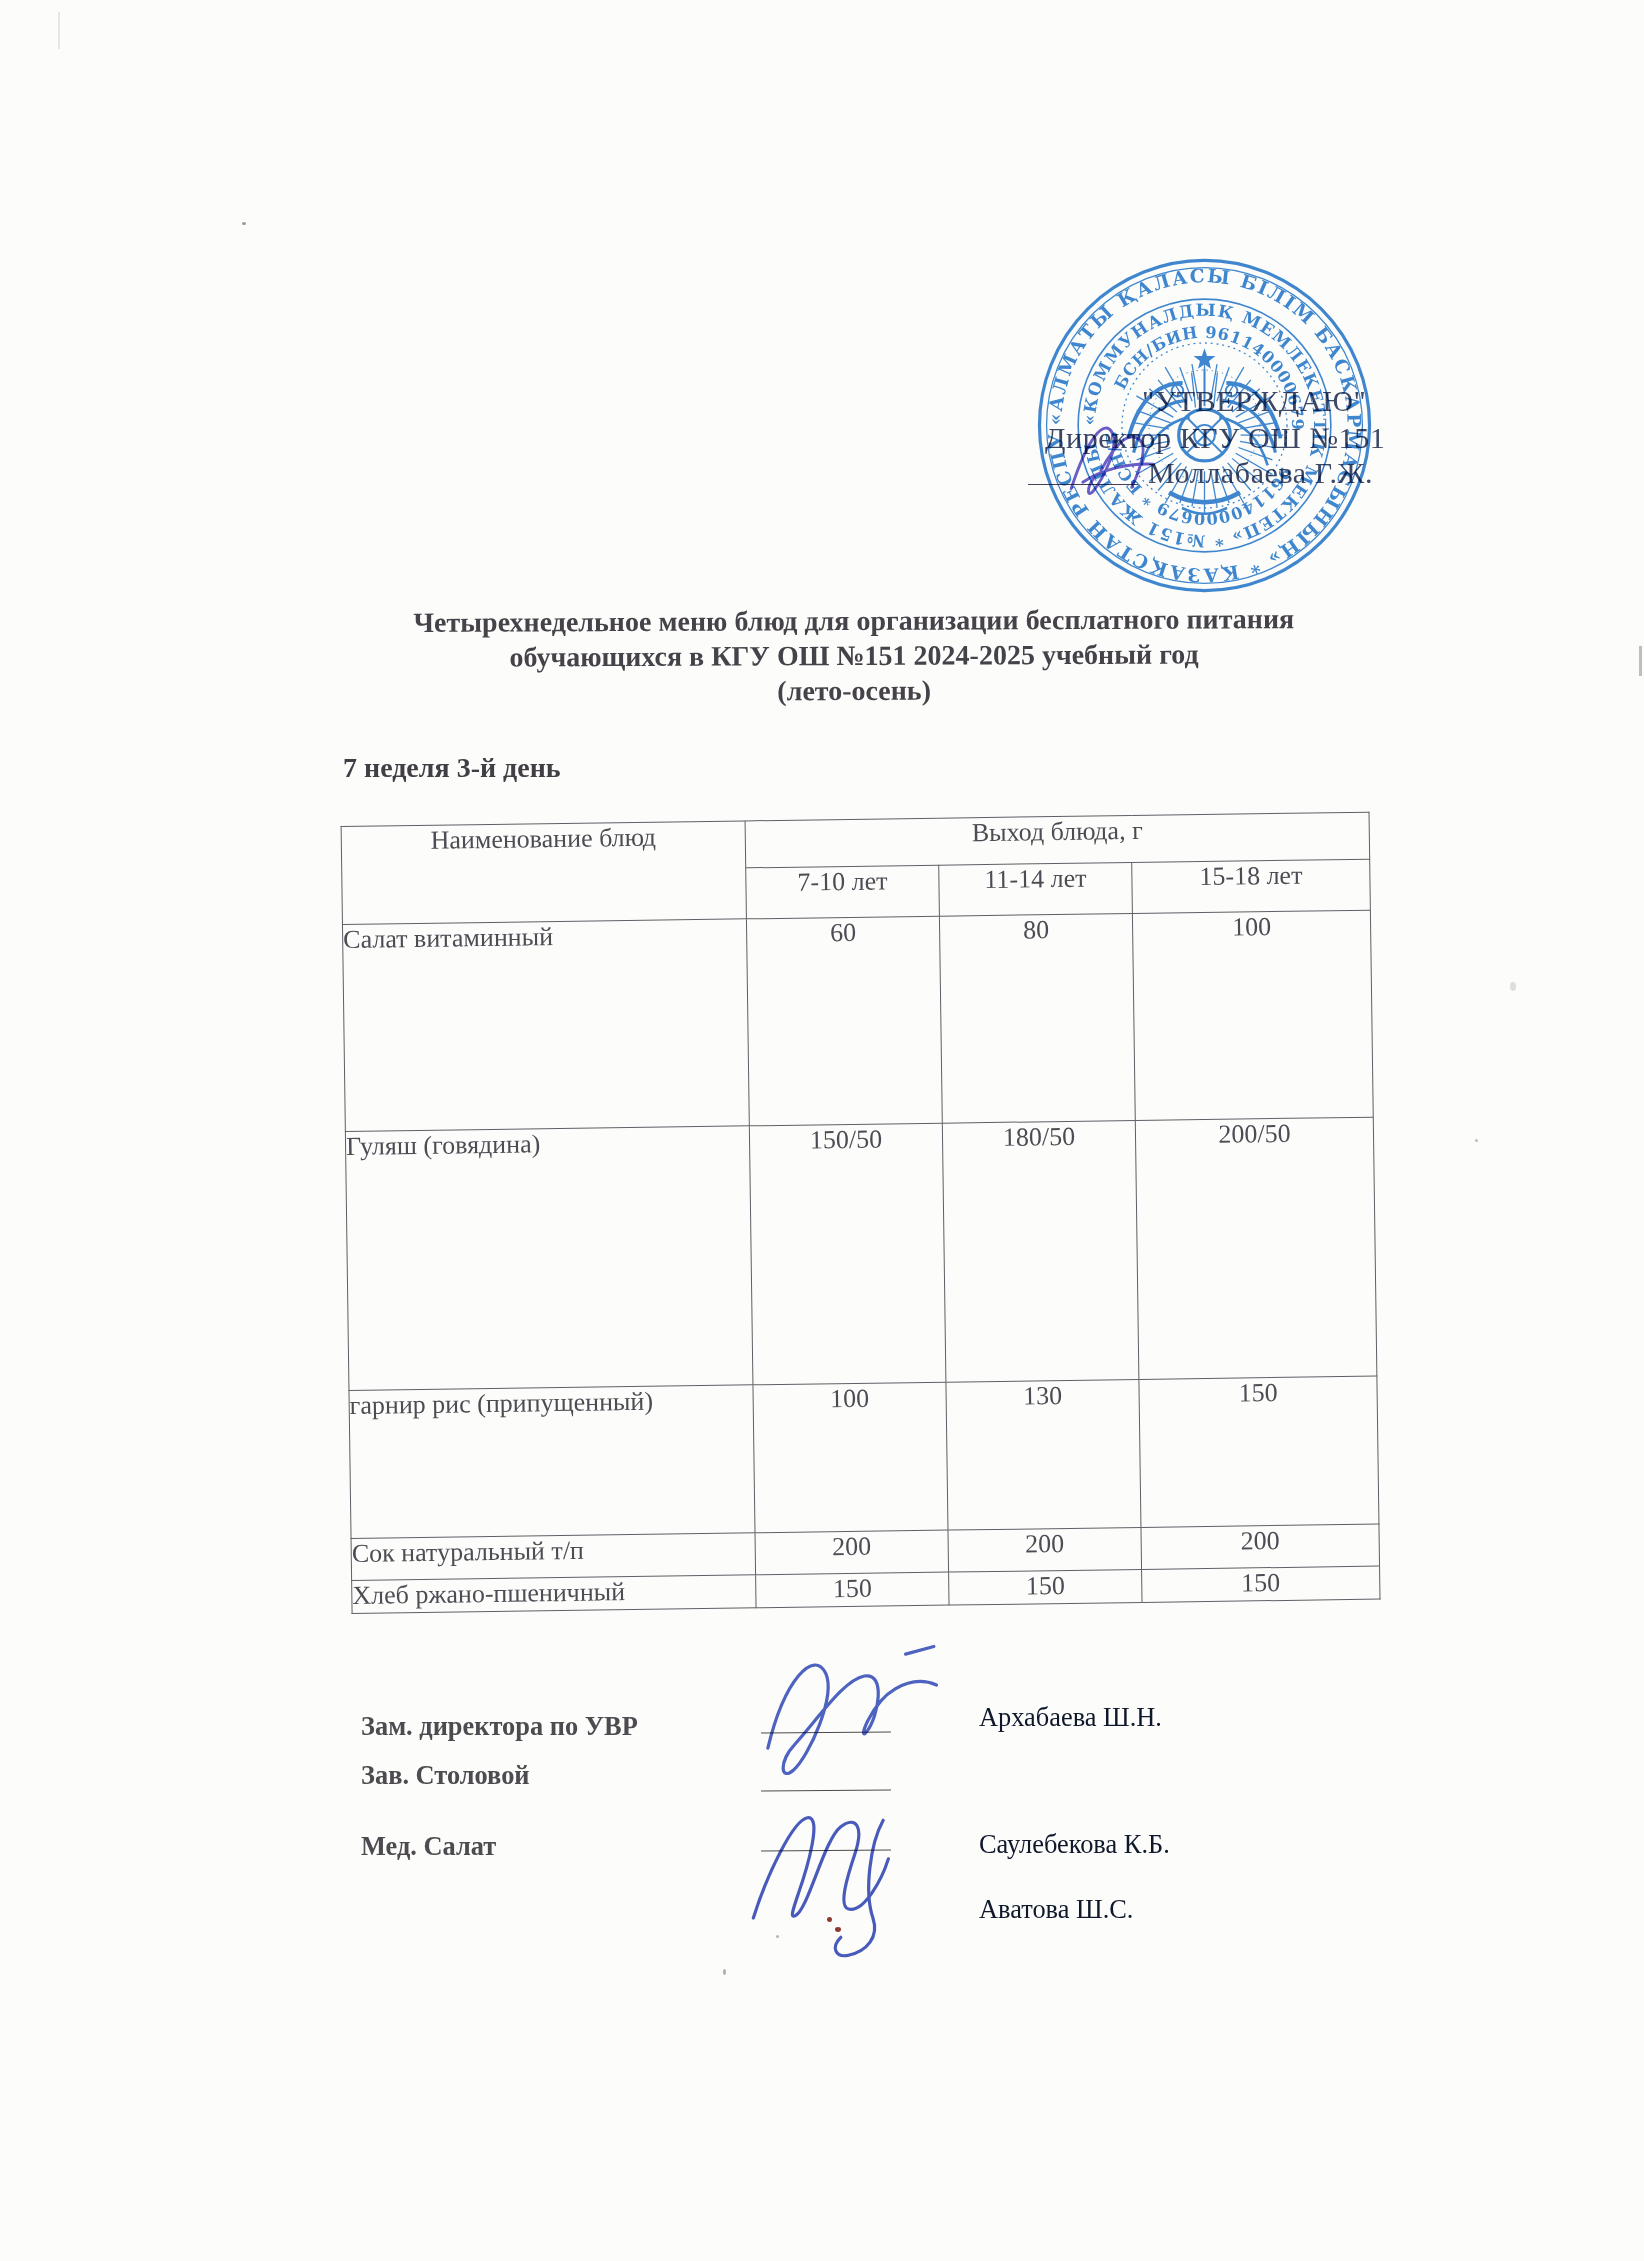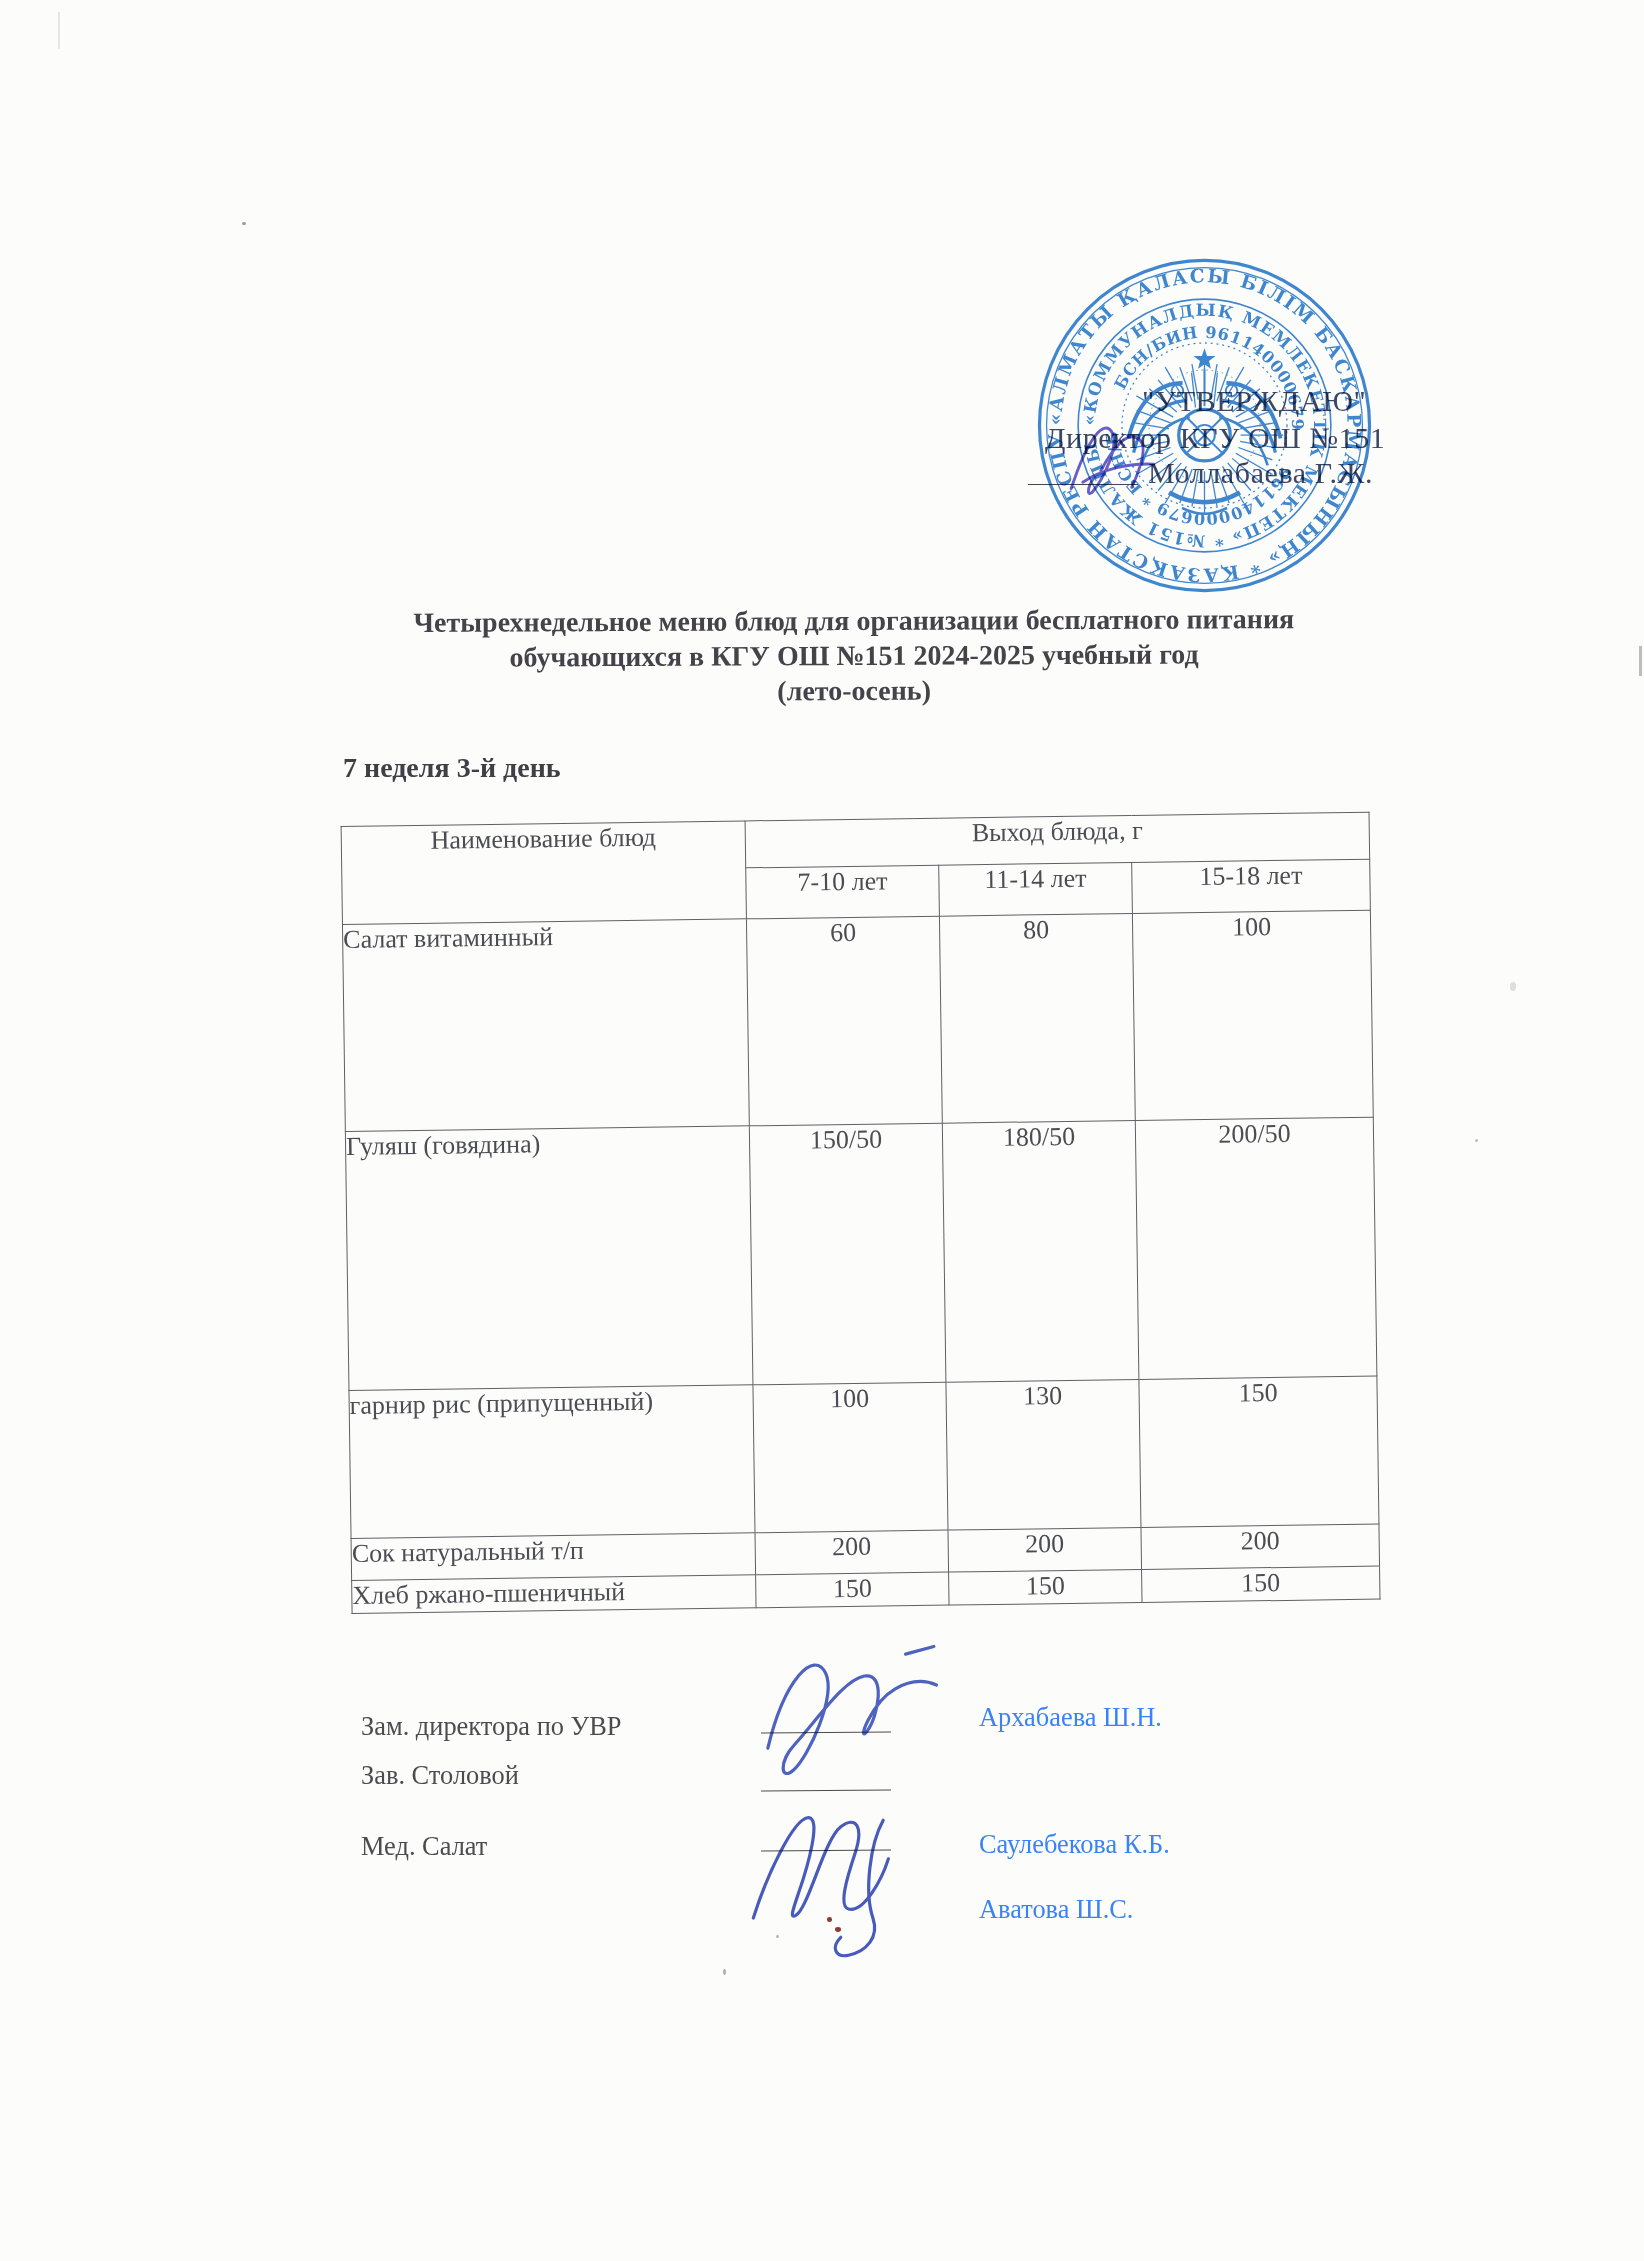--- a/index.html
+++ b/index.html
@@ -32,22 +32,22 @@
       color:#4c4c54;vertical-align:top;padding:0;overflow:hidden;}
   table.menu{border:1.9px solid #55555c;}
   th.gh{height:46px;text-align:center;vertical-align:middle;font-weight:bold;font-size:26.4px;color:#403d45;}
   th.nameh{text-align:center;vertical-align:middle;font-weight:bold;font-size:26.4px;color:#403d45;}
   th.ah{height:50px;text-align:center;vertical-align:middle;font-weight:bold;font-size:26.4px;color:#403d45;}
   td.dish{padding:3.9px 3.9px 0 7.7px;text-align:left;}
   td.val{text-align:center;padding-top:5.2px;color:#56565e;}
   tr.r0 td{height:206px;} tr.r1 td{height:258px;} tr.r2 td{height:147px;}
   tr.r3 td{height:41px;} tr.r4 td{height:32px;}
   
-  .sig-role{position:absolute;left:361px;font-size:26.4px;color:#4e4b50;white-space:nowrap;}
-  .sig-name{position:absolute;left:979px;font-size:26.4px;color:#3b82f6;white-space:nowrap;}
+  .sig-role{position:absolute;left:361px;font-size:26.4px;color:#4e4b50;white-space:nowrap;font-weight:bold;}
+  .sig-name{position:absolute;left:979px;font-size:26.4px;color:#0f172a;white-space:nowrap;}
   .sig-line{position:absolute;left:761px;width:130px;border-top:1.3px solid #4c4c50;transform:rotate(-0.4deg);}
   .ink{position:absolute;z-index:4;mix-blend-mode:multiply;}
 </style>
 </head>
 <body>
 
 <div class="page">
 
   <div class="sliver" style="left:58px;top:11.6px;width:1.9px;height:37px;opacity:.5;"></div>
   <div class="speck" style="left:242px;top:222px;width:3.9px;height:3.2px;background:#9a9a9a;"></div>

